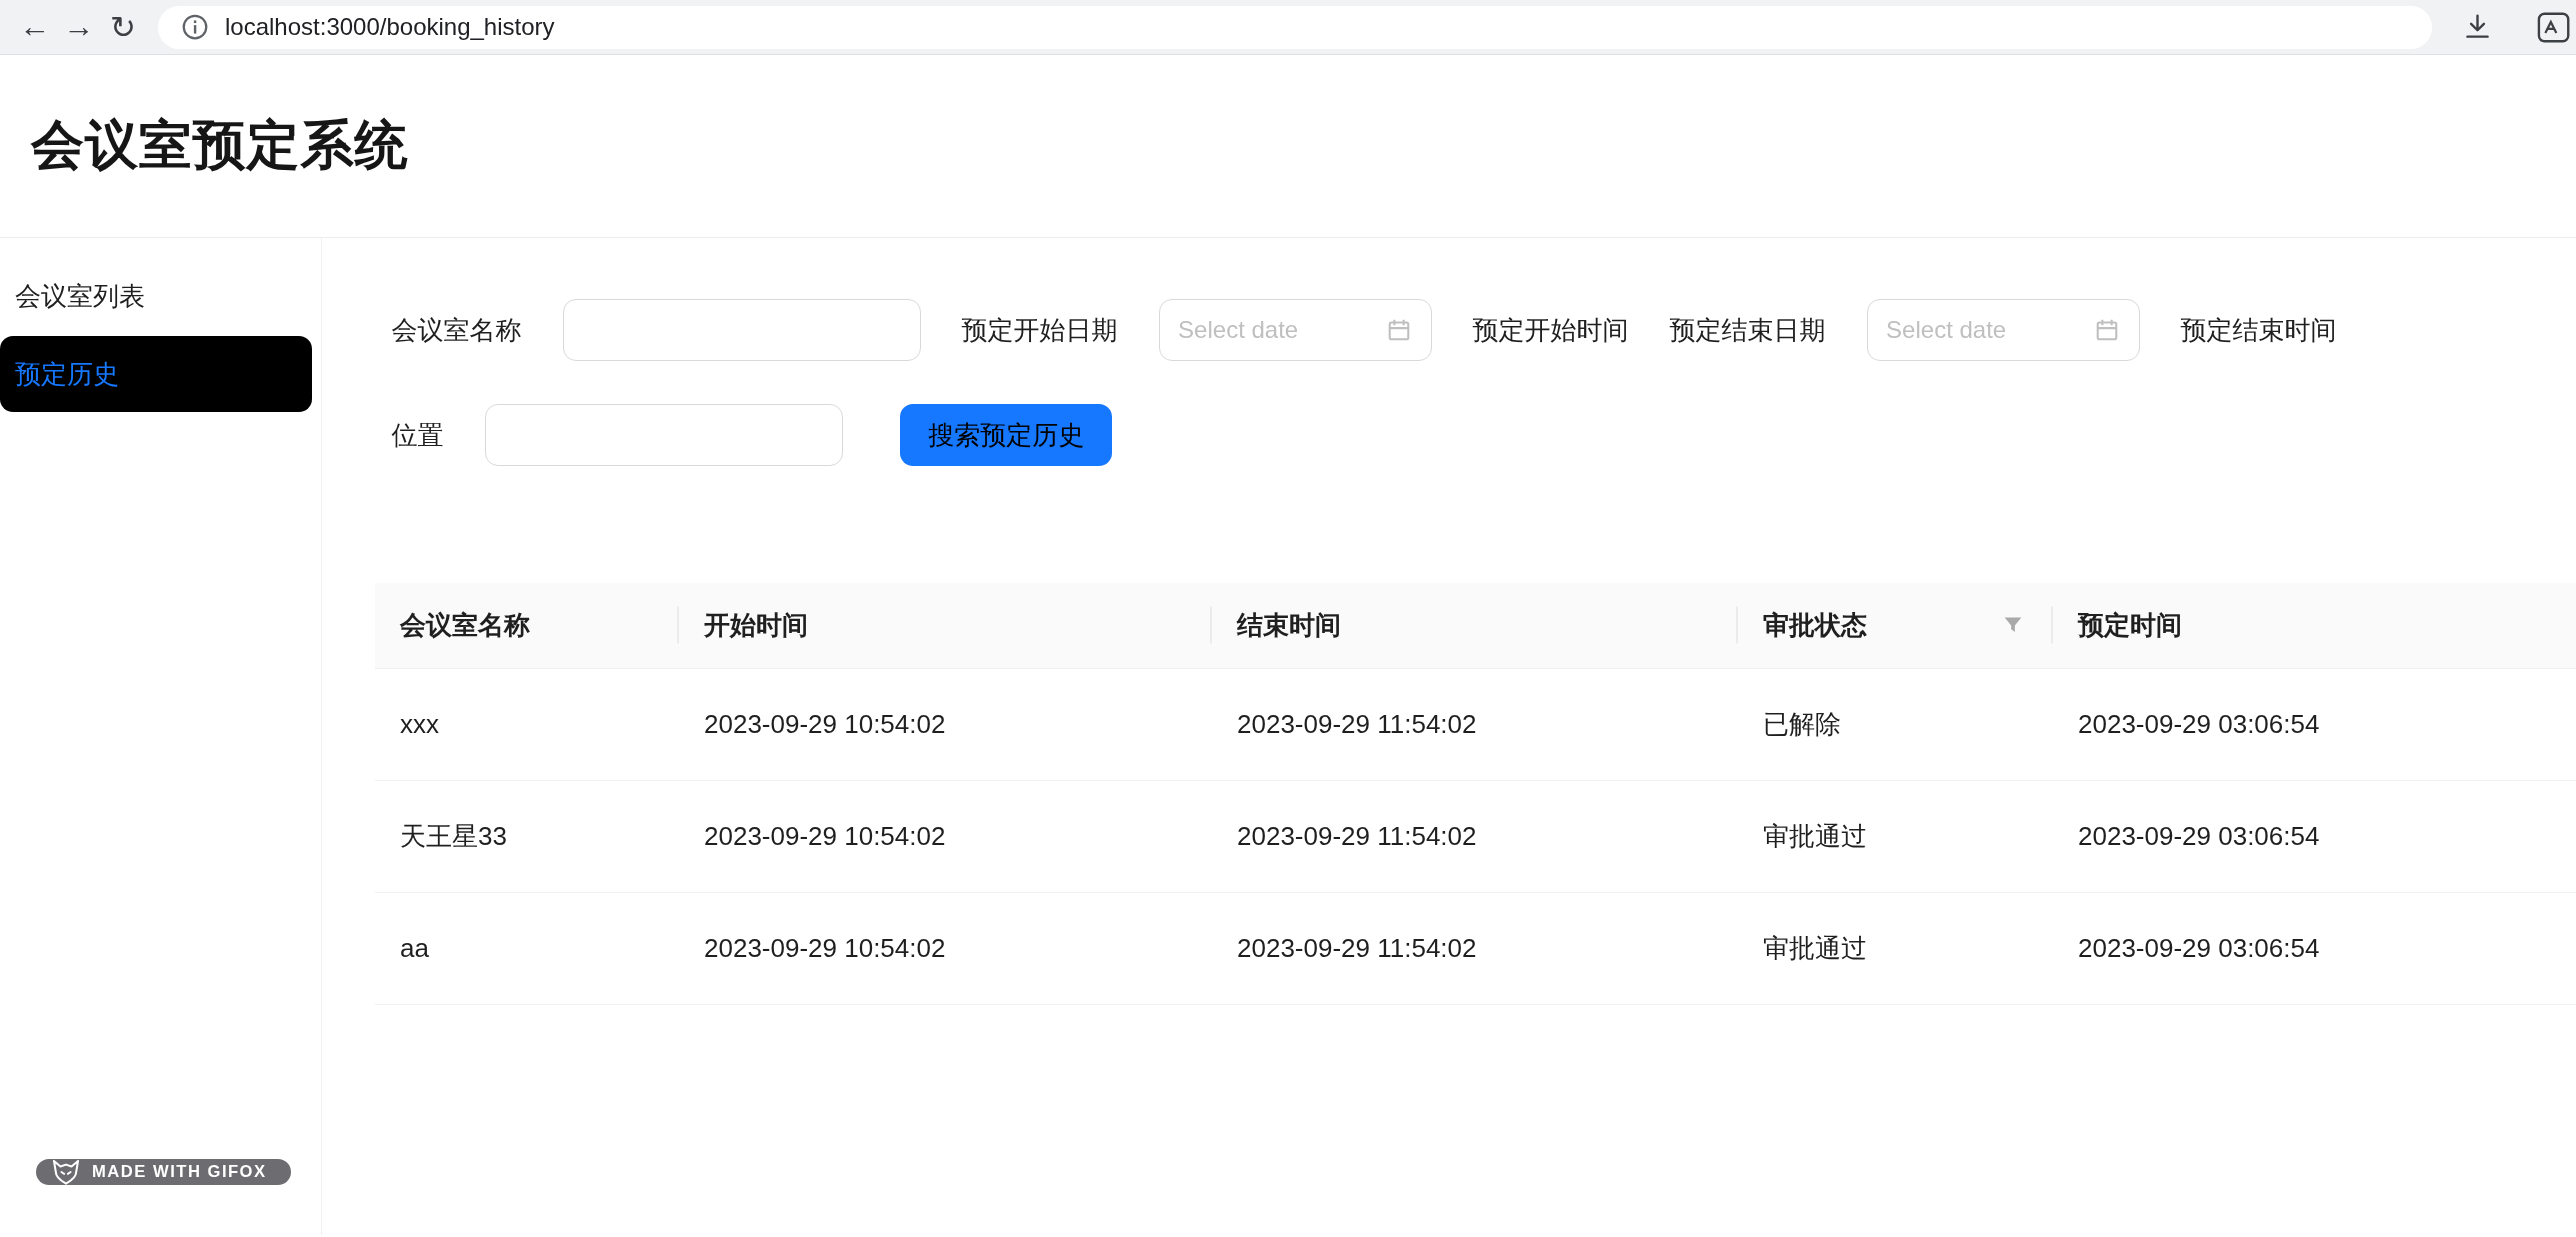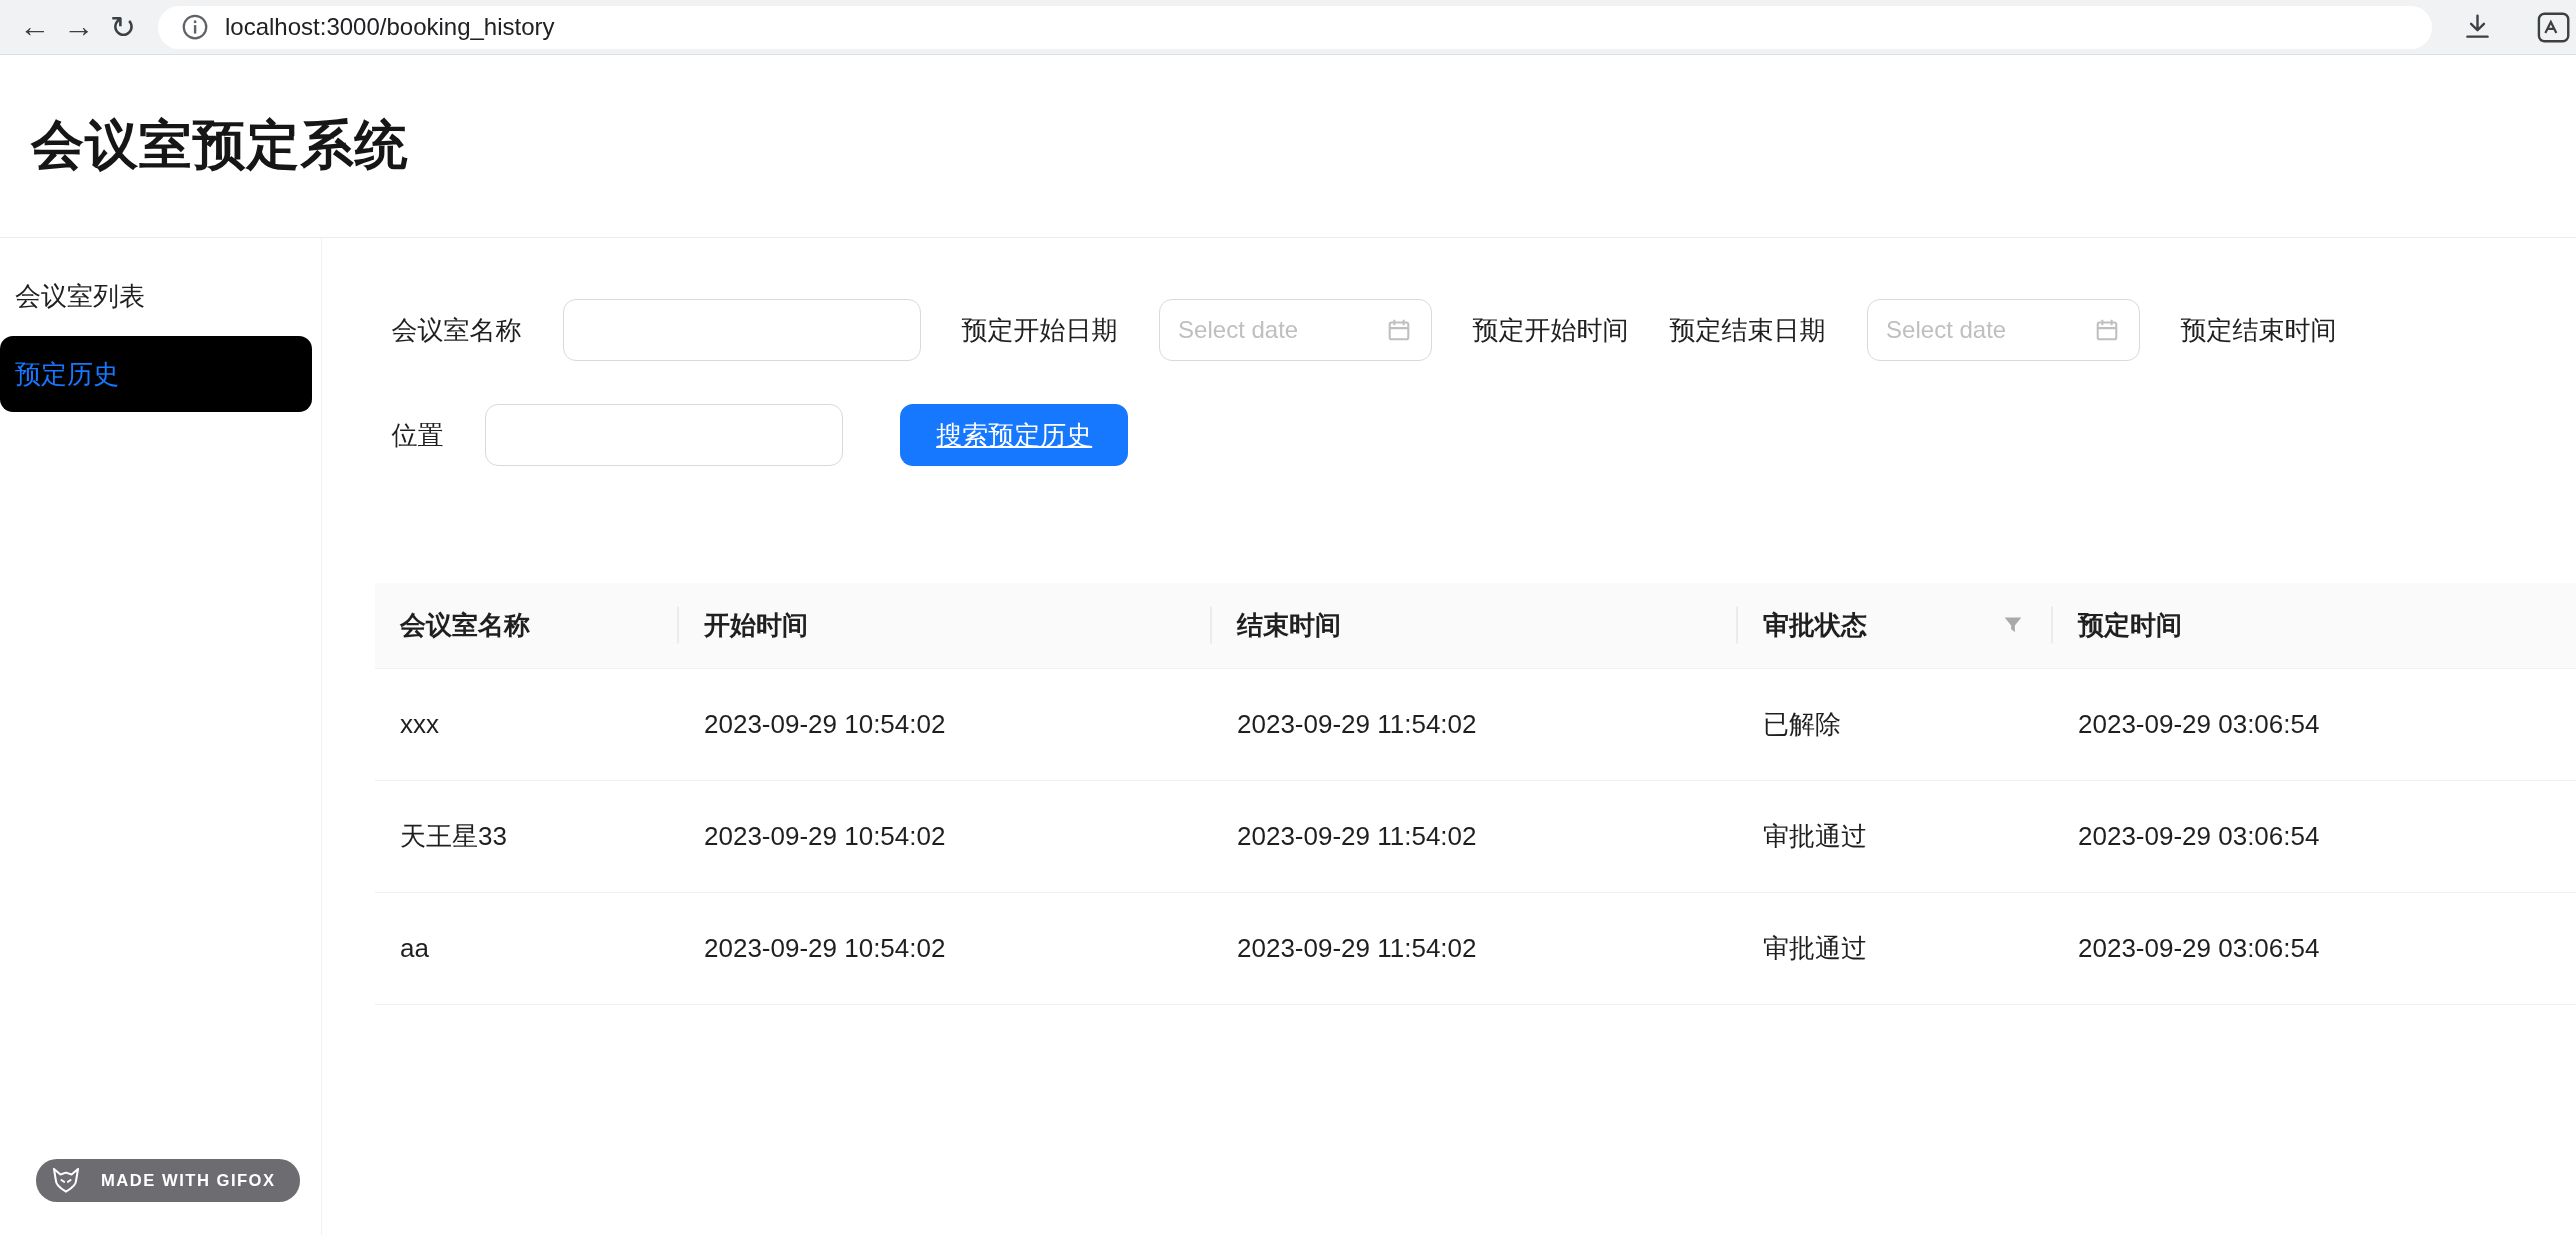--- a/index.html
+++ b/index.html
@@ -32,38 +32,38 @@
 
   
   .filters { margin-left:16.6px; }
   .filter-row { display:flex; align-items:center; gap:41px; margin-bottom:43px; white-space:nowrap; }
   .f-label { font-size:26px; color:rgba(0,0,0,0.88); flex-shrink:0; }
   .text-input { width:358px; height:62px; border:1.8px solid #d9d9d9; border-radius:13px;
     font-size:25px; padding:0 18.5px; outline:none; color:rgba(0,0,0,0.88); background:#fff; flex-shrink:0; }
   .picker { width:273px; height:62px; border:1.8px solid #d9d9d9; border-radius:13px; background:#fff;
     display:flex; align-items:center; justify-content:space-between; padding:0 18.5px; cursor:pointer; flex-shrink:0; }
   .picker .ph { font-size:24px; color:#bfbfbf; }
-  .search-btn { height:62px; padding:0 36px; margin-left:16.6px; background:#1677ff; color:#ffffff;
-    font-size:26px; border:none; border-radius:13px; cursor:pointer;text-decoration:underline; }
+  .search-btn { height:62px; padding:0 28px; margin-left:16.6px; background:#1677ff; color:#000000;
+    font-size:26px; border:none; border-radius:13px; cursor:pointer; }
 
   
   .table-wrap { margin-top:117px; width:2293px; }
   table { border-collapse:collapse; table-layout:fixed; width:100%;
     font-size:26px; color:rgba(0,0,0,0.88); }
   thead th { background:#fafafa; font-weight:600; text-align:left; height:85px;
     padding-left:25px; position:relative; border-bottom:1.8px solid #f0f0f0; }
   thead th:not(:last-child)::after { content:""; position:absolute; right:0; top:50%;
     transform:translateY(-50%); width:1.8px; height:37px; background:rgba(0,0,0,0.06); }
   tbody td { height:112px; padding-left:25px; border-bottom:1.8px solid #f0f0f0; background:#fff; }
   .th-flex { display:flex; align-items:center; justify-content:space-between; padding-right:28px; }
   .funnel { flex-shrink:0; cursor:pointer; }
 
   
-  .gifox-badge { position:absolute; left:36px; top:1159px; height:43px; border-radius:21px;
-    background:rgba(88,88,93,0.88); display:flex; align-items:center; gap:20px;
+  .gifox-badge { position:absolute; left:36px; top:1159px; height:26px; border-radius:21px;
+    background:rgba(88,88,93,0.88); display:flex; align-items:center; gap:11px;
     padding:0 24px 0 15px; }
   .gifox-text { font-size:16.6px; font-weight:700; letter-spacing:1.5px; color:#fff; }
 
   .clipped-icon { position:absolute; right:-15px; top:11px; }
 </style>
 </head>
 <body>
 
 <div class="chrome">
   <span class="nav-icon">←</span>

